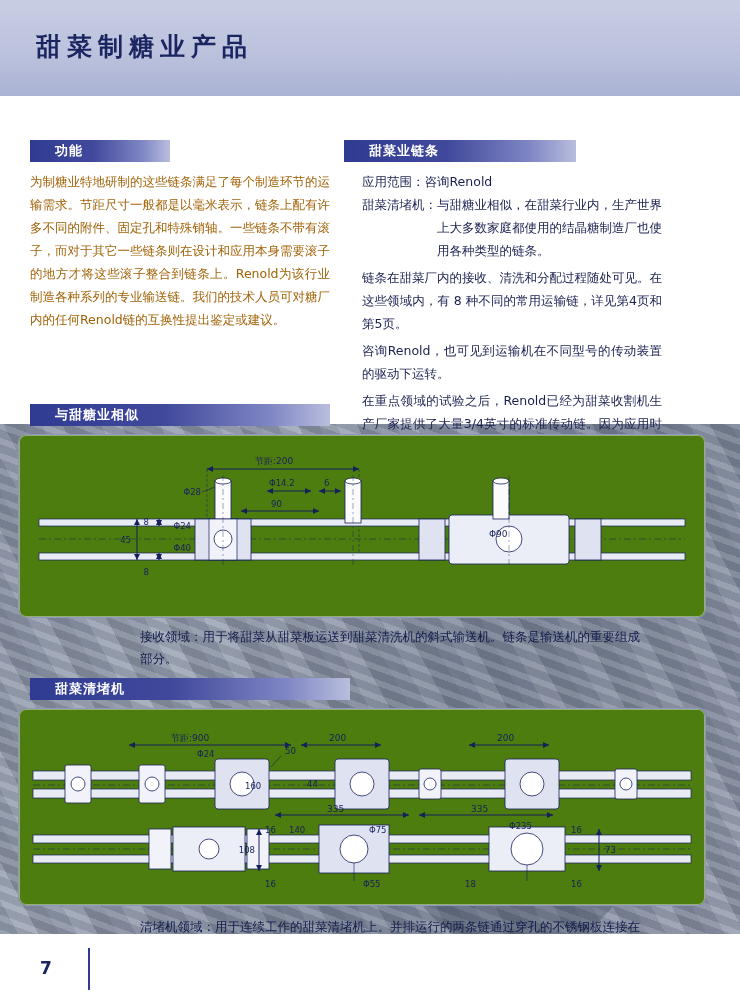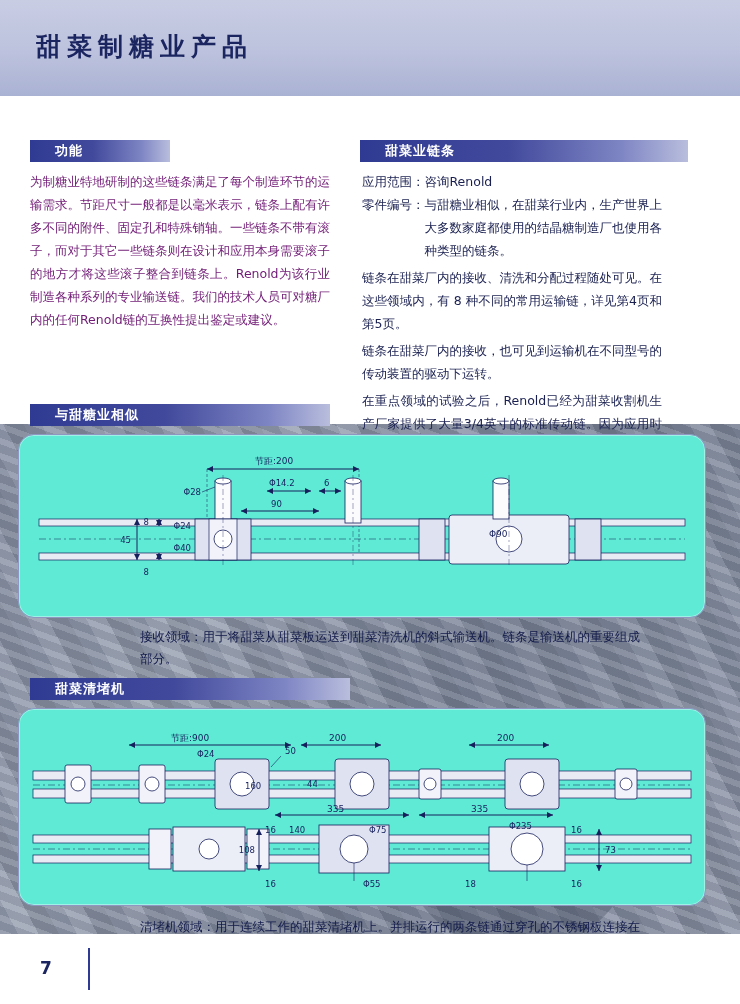--- a/index.html
+++ b/index.html
@@ -56,39 +56,39 @@
     position:absolute;height:22px;
     background:linear-gradient(90deg,#2f3b92 0%,#41499c 45%,#7f86c4 80%,#b9bedd 100%);
     color:#ffffff;font-size:13px;font-weight:bold;
     line-height:22px;padding-left:25px;letter-spacing:1px;
     box-sizing:border-box;
   }
   
   .func-hdr{left:30px;top:140px;width:140px;}
   .func-text{
     position:absolute;left:30px;top:170px;width:300px;
-    font-size:12.5px;color:#701a75;line-height:23px;text-align:justify;
-  }
-  
-  .chain-hdr{left:360px;top:140px;width:328px;}
+    font-size:12.5px;color:#a16207;line-height:23px;text-align:justify;
+  }
+  
+  .chain-hdr{left:344px;top:140px;width:232px;}
   .chain-body{
     position:absolute;left:362px;top:170px;width:300px;
     font-size:12.5px;color:#1a2050;line-height:23px;
   }
   .kv{display:flex;}
   .kv .k{white-space:nowrap;}
   .kv .v{flex:1;}
   .chain-p{margin-top:4px;text-align:justify;}
   
   .conv-hdr{left:30px;top:404px;width:300px;}
   .diagram-box{
     position:absolute;
-    background:#5eead4;
+    background:#4d7c0f;
     border:1px solid #8f96c2;
-    border-radius:16px;
+    border-radius:8px;
     box-shadow:0 0 0 1px rgba(255,255,255,.4) inset;
   }
   .conv-box{left:18px;top:434px;width:686px;height:182px;}
   .conv-caption{
     position:absolute;left:140px;top:626px;width:500px;
     font-size:12.5px;color:#121a4a;line-height:22px;text-align:justify;
   }
   
   .clean-hdr{left:30px;top:678px;width:320px;}
   .clean-box{left:18px;top:708px;width:686px;height:196px;}
@@ -125,25 +125,25 @@
   <div class="hdr func-hdr">功能</div>
   <div class="func-text">为制糖业特地研制的这些链条满足了每个制造环节的运输需求。节距尺寸一般都是以毫米表示，链条上配有许多不同的附件、固定孔和特殊销轴。一些链条不带有滚子，而对于其它一些链条则在设计和应用本身需要滚子的地方才将这些滚子整合到链条上。Renold为该行业制造各种系列的专业输送链。我们的技术人员可对糖厂内的任何Renold链的互换性提出鉴定或建议。</div>
 
   <div class="hdr chain-hdr">甜菜业链条</div>
   <div class="chain-body">
     <div class="kv">
       <span class="k">应用范围：</span>
       <span class="v">咨询Renold</span>
     </div>
     <div class="kv">
-      <span class="k">零件编号：</span>
+      <span class="k">甜菜清堵机：</span>
       <span class="v">与甜糖业相似，在甜菜行业内，生产世界上大多数家庭都使用的结晶糖制造厂也使用各种类型的链条。</span>
     </div>
     <div class="chain-p">链条在甜菜厂内的接收、清洗和分配过程随处可见。在这些领域内，有 8 种不同的常用运输链，详见第4页和第5页。</div>
-    <div class="chain-p">链条在甜菜厂内的接收，也可见到运输机在不同型号的传动装置的驱动下运转。</div>
+    <div class="chain-p">咨询Renold，也可见到运输机在不同型号的传动装置的驱动下运转。</div>
     <div class="chain-p">在重点领域的试验之后，Renold已经为甜菜收割机生产厂家提供了大量3/4英寸的标准传动链。因为应用时的恶劣工况，这些链条一般都要在每季更换一次。</div>
   </div>
 
   <div class="hdr conv-hdr">与甜糖业相似</div>
   <div class="diagram-box conv-box">
     <svg width="686" height="182" viewBox="0 0 686 182">
       <defs>
         <marker id="ar" markerWidth="8" markerHeight="8" refX="6" refY="3" orient="auto">
           <path d="M0,0 L6,3 L0,6 z" fill="#16205c"></path>
         </marker>

